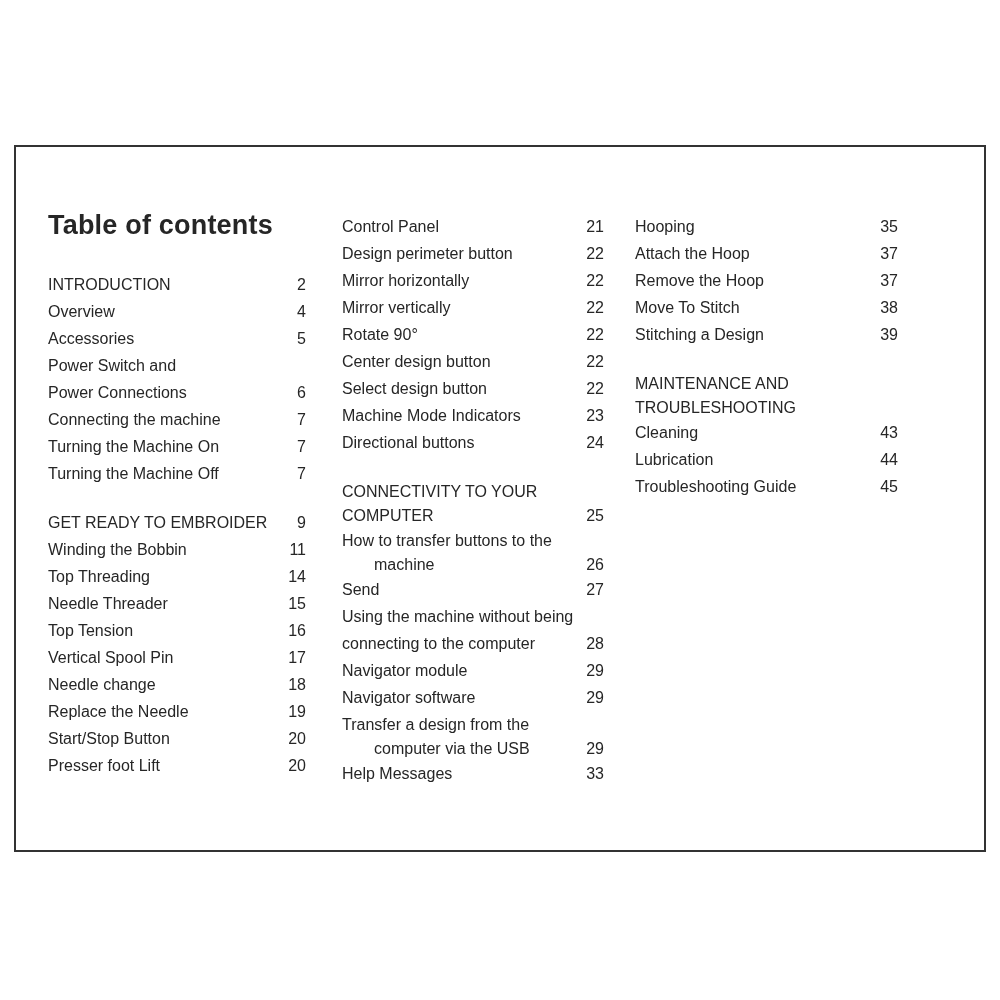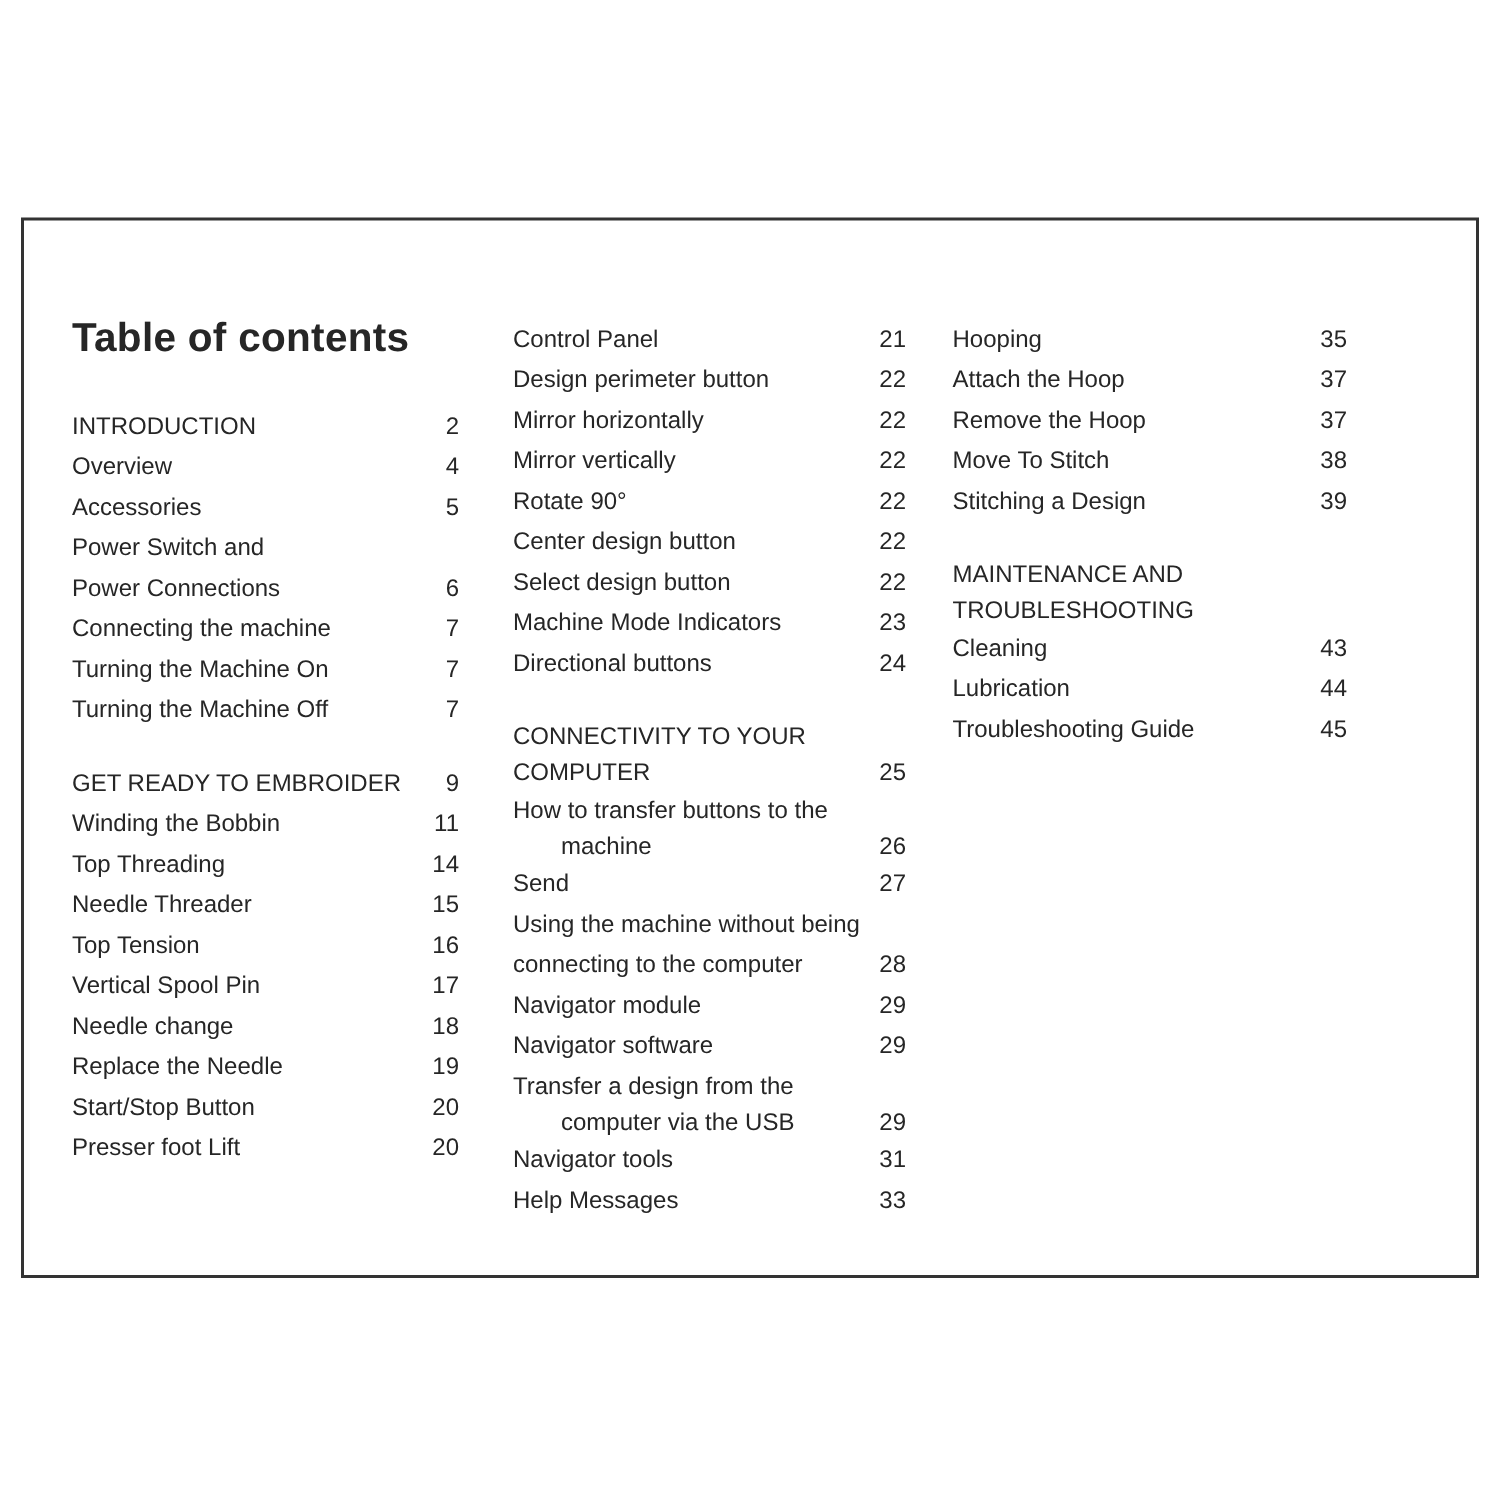--- a/index.html
+++ b/index.html
@@ -210,24 +210,20 @@
           <span class="pagenum">29</span>
         </div>
         <div class="row">
           <span class="label">Transfer a design from the</span>
         </div>
         <div class="row tight indent">
           <span class="label">computer via the USB</span>
           <span class="pagenum">29</span>
         </div>
         <div class="row">
-          <span class="label">Navigator tools</span>
-          <span class="pagenum">31</span>
-        </div>
-        <div class="row">
           <span class="label">Help Messages</span>
           <span class="pagenum">33</span>
         </div>
       </div>
     <div class="col col-3">
         <div class="row">
           <span class="label">Hooping</span>
           <span class="pagenum">35</span>
         </div>
         <div class="row">

